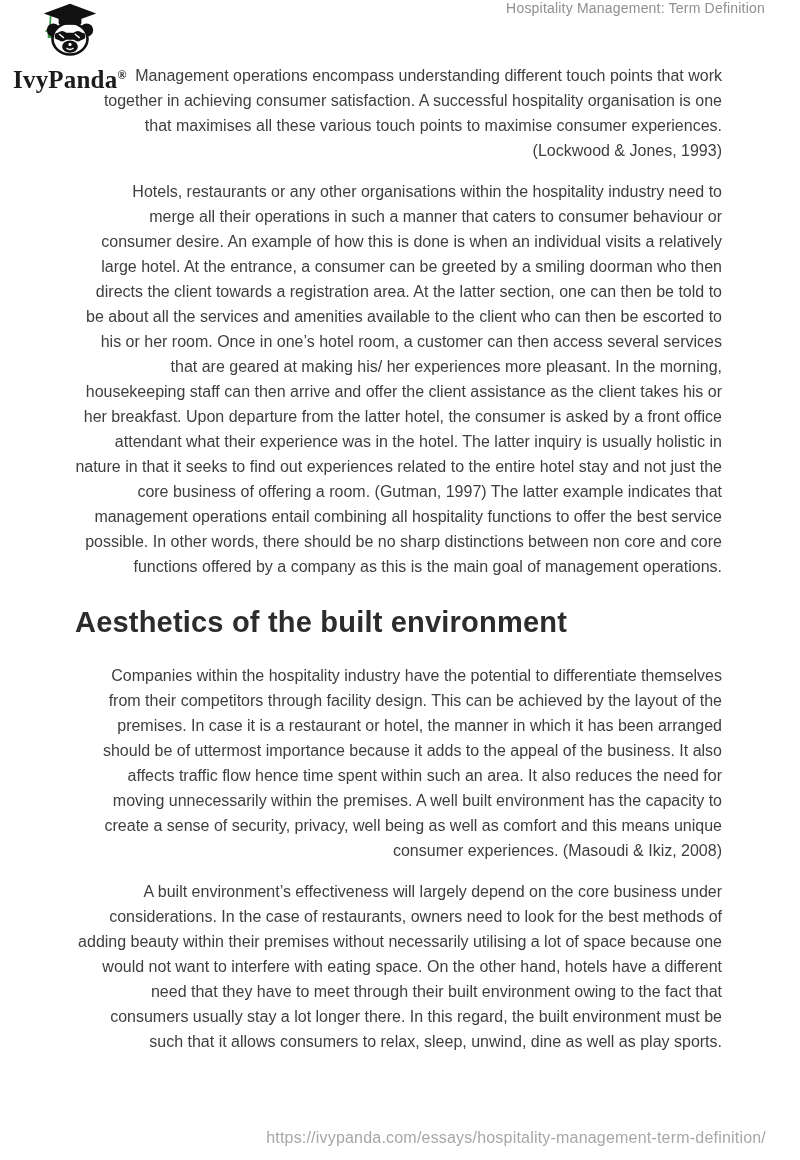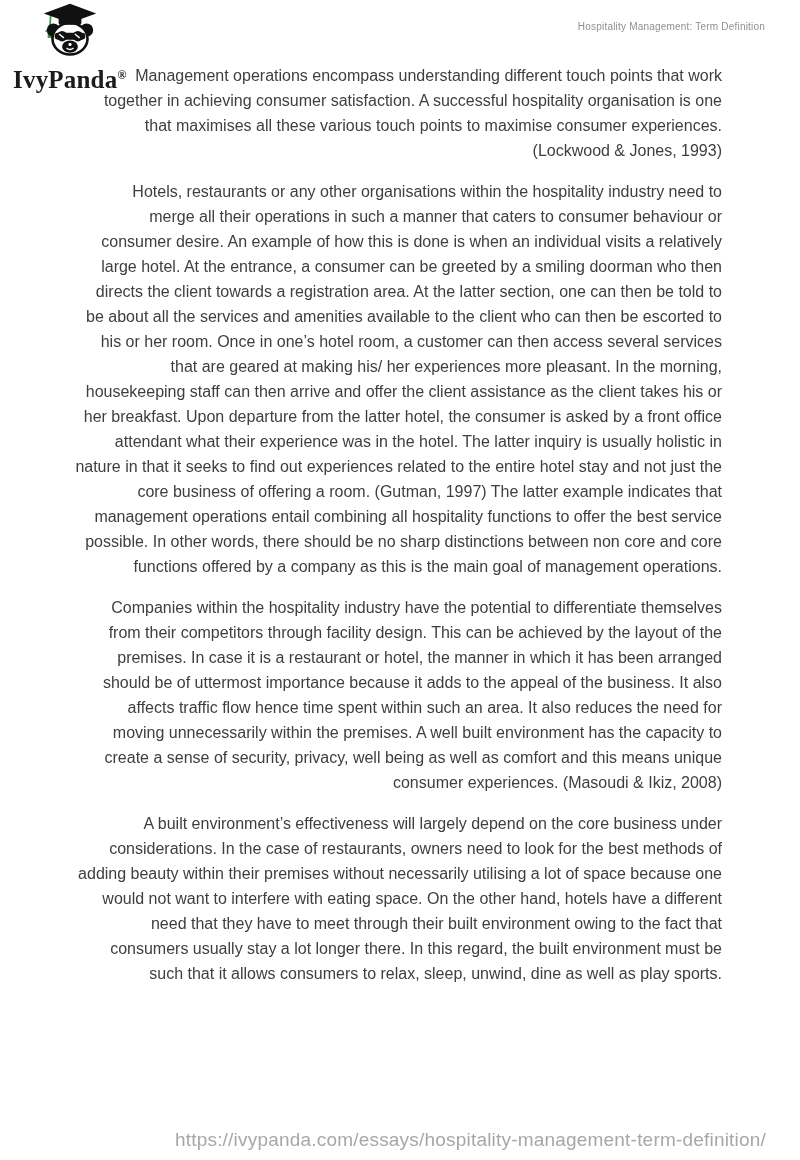--- a/index.html
+++ b/index.html
@@ -38,22 +38,22 @@
     padding-top: 6px;
   }
   .logo-text sup {
     font-size: 12px;
     font-weight: 700;
     vertical-align: super;
     line-height: 0;
   }
   .doc-title {
     position: absolute;
-    top: 21px; right: 35px;
-    font-size: 10px;
+    top: 0; right: 35px;
+    font-size: 14px;
     color: #8f8f8f;
     letter-spacing: 0.2px;
   }
 
   
   .content {
     position: absolute;
     left: 75px; top: 63px;
     width: 647px;
     color: #3e3e3e;
@@ -72,21 +72,21 @@
     line-height: 34px;
     color: #2c2c2c;
     margin: 26px 0 24px 0;
     letter-spacing: 0.2px;
   }
 
   
   .footer-url {
     position: absolute;
     top: 1129px; right: 34px;
-    font-size: 19px;
+    font-size: 16px;
     color: #a7a7a7;
     letter-spacing: 0.2px;
   }
 </style>
 </head>
 <body>
 
 <header class="header">
   <div class="logo">
     <svg width="56" height="54" viewBox="0 0 64 60" aria-hidden="true">
@@ -113,19 +113,20 @@
       <rect x="19" y="15" width="26" height="9" rx="2" fill="#111"></rect>
     </svg>
     <span class="logo-text"><span>IvyPanda</span><sup>®</sup></span>
   </div>
   <div class="doc-title">Hospitality Management: Term Definition</div>
 </header>
 
 <main class="content">
   <p>Management operations encompass understanding different touch points that work together in achieving consumer satisfaction. A successful hospitality organisation is one that maximises all these various touch points to maximise consumer experiences. (Lockwood &amp; Jones, 1993)</p>
   <p>Hotels, restaurants or any other organisations within the hospitality industry need to merge all their operations in such a manner that caters to consumer behaviour or consumer desire. An example of how this is done is when an individual visits a relatively large hotel. At the entrance, a consumer can be greeted by a smiling doorman who then directs the client towards a registration area. At the latter section, one can then be told to be about all the services and amenities available to the client who can then be escorted to his or her room. Once in one’s hotel room, a customer can then access several services that are geared at making his/ her experiences more pleasant. In the morning, housekeeping staff can then arrive and offer the client assistance as the client takes his or her breakfast. Upon departure from the latter hotel, the consumer is asked by a front office attendant what their experience was in the hotel. The latter inquiry is usually holistic in nature in that it seeks to find out experiences related to the entire hotel stay and not just the core business of offering a room. (Gutman, 1997) The latter example indicates that management operations entail combining all hospitality functions to offer the best service possible. In other words, there should be no sharp distinctions between non core and core functions offered by a company as this is the main goal of management operations.</p>
+  <h2>Aesthetics of the built environment</h2>
   <p>Companies within the hospitality industry have the potential to differentiate themselves from their competitors through facility design. This can be achieved by the layout of the premises. In case it is a restaurant or hotel, the manner in which it has been arranged should be of uttermost importance because it adds to the appeal of the business. It also affects traffic flow hence time spent within such an area. It also reduces the need for moving unnecessarily within the premises. A well built environment has the capacity to create a sense of security, privacy, well being as well as comfort and this means unique consumer experiences. (Masoudi &amp; Ikiz, 2008)</p>
   <p>A built environment’s effectiveness will largely depend on the core business under considerations. In the case of restaurants, owners need to look for the best methods of adding beauty within their premises without necessarily utilising a lot of space because one would not want to interfere with eating space. On the other hand, hotels have a different need that they have to meet through their built environment owing to the fact that consumers usually stay a lot longer there. In this regard, the built environment must be such that it allows consumers to relax, sleep, unwind, dine as well as play sports.</p>
 </main>
 
 <footer>
   <div class="footer-url">https://ivypanda.com/essays/hospitality-management-term-definition/</div>
 </footer>
 
 </body></html>

